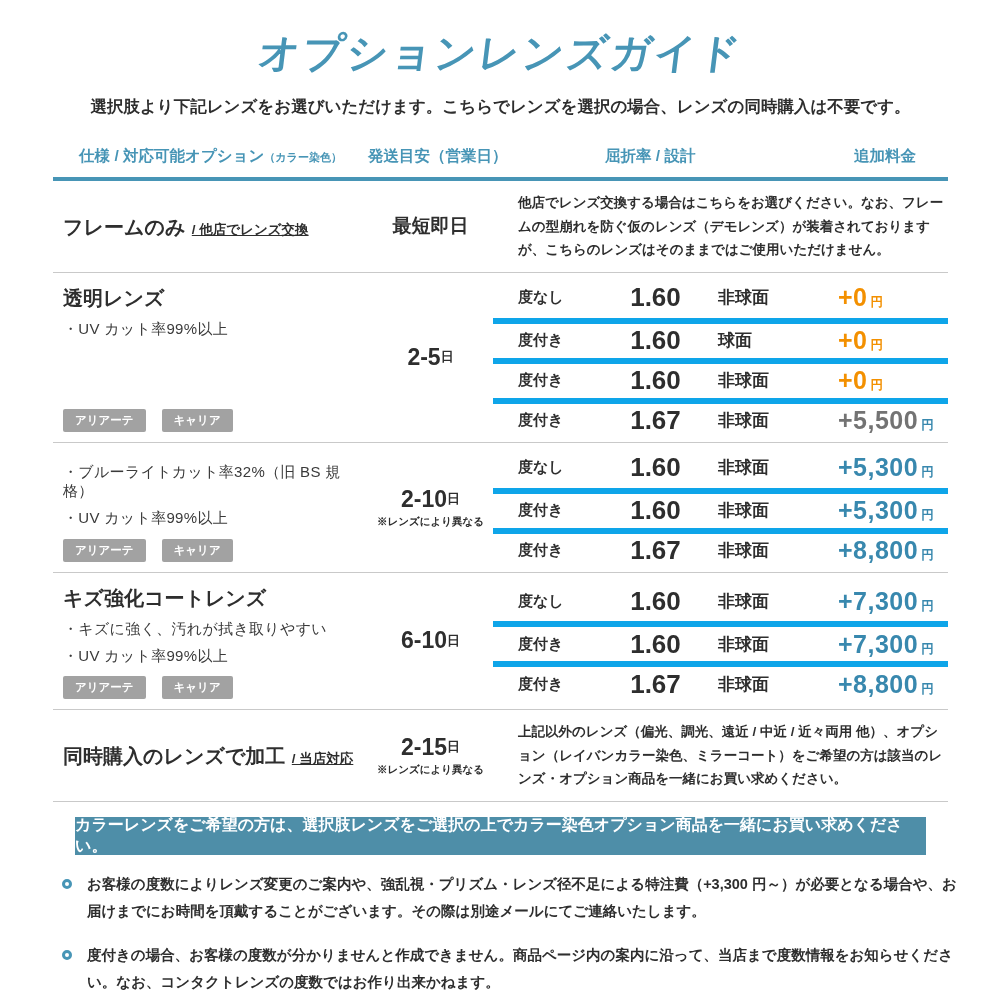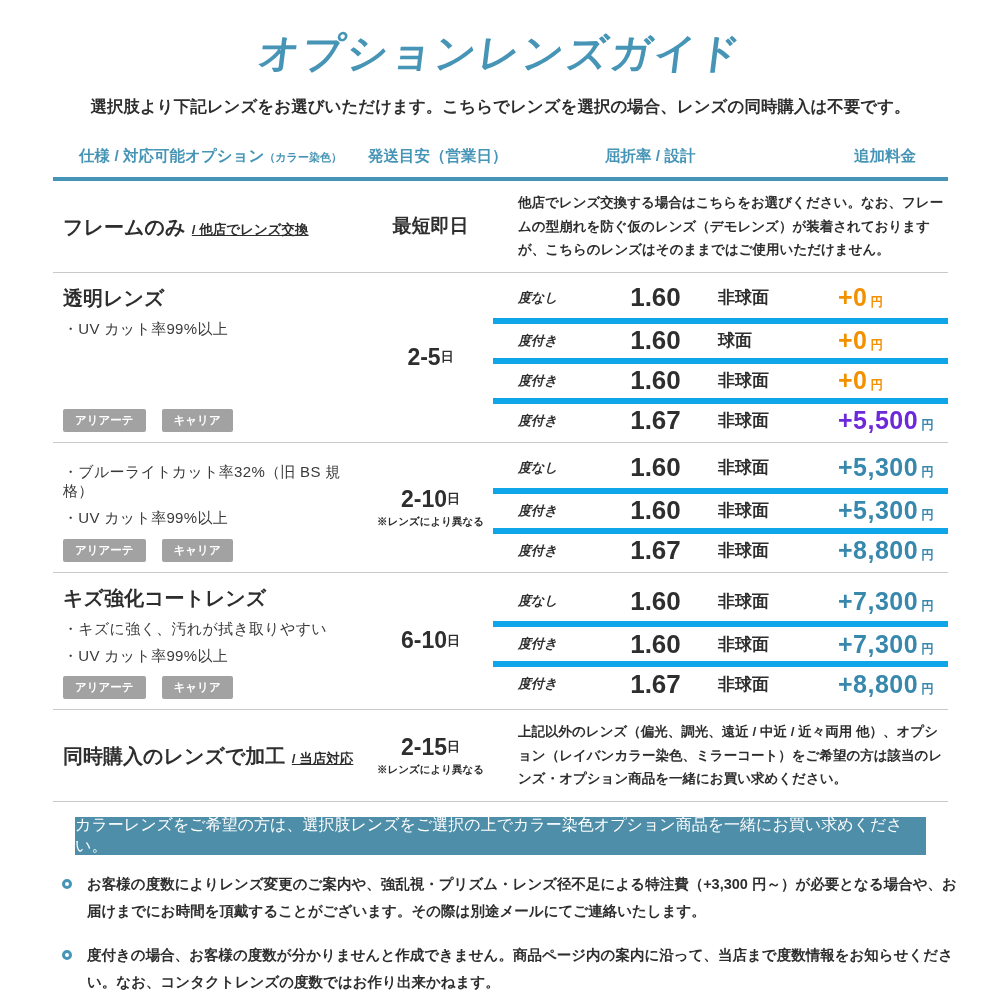--- a/index.html
+++ b/index.html
@@ -31,31 +31,31 @@
   .tag { background:#a2a2a2; color:#fff; font-size:11.5px; font-weight:bold; padding:4px 12px; border-radius:2px; }
   .col-ship { width:125px; display:flex; flex-direction:column; justify-content:center; align-items:center; text-align:center; }
   .ship-main { display:flex; align-items:center; }
   .ship-num { font-size:23px; font-weight:bold; }
   .ship-unit { font-size:13px; font-weight:bold; }
   .ship-text { font-size:19px; font-weight:bold; }
   .ship-note { font-size:10.5px; font-weight:bold; margin-top:2px; white-space:nowrap; }
   .col-opts { flex:1; display:flex; flex-direction:column; justify-content:center; padding:5px 0 4px 0; }
   .opt-row { display:flex; align-items:center; height:40px; padding-left:25px; }
   .opt-row + .opt-row { border-top:6px solid #0ea5e9; }
-  .opt-rx { width:90px; font-size:13px; font-weight:bold;font-style:italic; }
+  .opt-rx { width:90px; font-size:15px; font-weight:bold; }
   .opt-index { width:95px; font-size:26px; font-weight:bold; text-align:center; }
   .opt-design { width:125px; padding-left:15px; font-size:17px; font-weight:bold; }
   .opt-price { padding-left:10px; display:flex; align-items:baseline; font-weight:bold; }
   .opt-price-num { font-size:25px; letter-spacing:.5px; }
   .opt-price-unit { font-size:12.5px; margin-left:3px; }
   .col-desc { flex:1; align-self:center; font-size:13.5px; font-weight:bold; line-height:1.75; padding:10px 0 10px 25px; color:#2e2e2e; }
   .banner {
     margin:15px 75px 0 75px; height:38px; background:#4e8ea8; color:#fff;
     display:flex; align-items:center; justify-content:center;
-    font-size:16px; font-weight:normal;
+    font-size:16px; font-weight:bold;
   }
   .notes { margin:16px 40px 0 62px; }
   .note { position:relative; padding-left:25px; font-size:14.5px; font-weight:bold; line-height:1.85; color:#2e2e2e; }
   .note + .note { margin-top:18px; }
   .note-marker {
     position:absolute; left:0; top:8px; width:10px; height:10px;
     border:3px solid #4795b6; border-radius:50%; background:#fff;
   }
 </style>
 </head>
@@ -136,21 +136,21 @@
           <span class="opt-price">
             <span class="opt-price-num" style="color: rgb(243, 144, 0);">+0</span>
             <span class="opt-price-unit" style="color: rgb(243, 144, 0);">円</span>
           </span>
         </div>
         <div class="opt-row">
           <span class="opt-rx">度付き</span>
           <span class="opt-index">1.67</span>
           <span class="opt-design">非球面</span>
           <span class="opt-price">
-            <span class="opt-price-num" style="color: #6d28d9;">+5,500</span>
+            <span class="opt-price-num" style="color: #737373;">+5,500</span>
             <span class="opt-price-unit" style="color: rgb(56, 136, 174);">円</span>
           </span>
         </div>
       </div>
     </div>
 
     <div class="trow">
       <div class="col-info">
         <div class="feature">・ブルーライトカット率32%（旧 BS 規格）</div>
         <div class="feature">・UV カット率99%以上</div>

